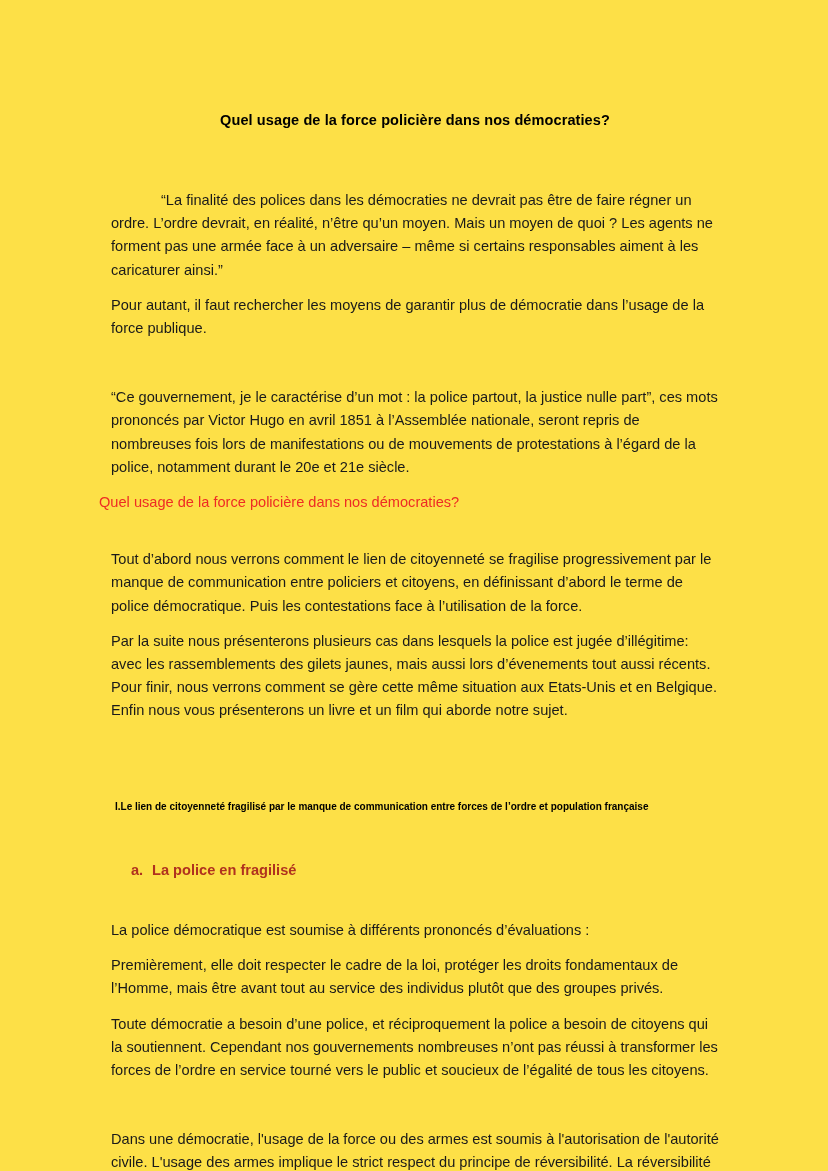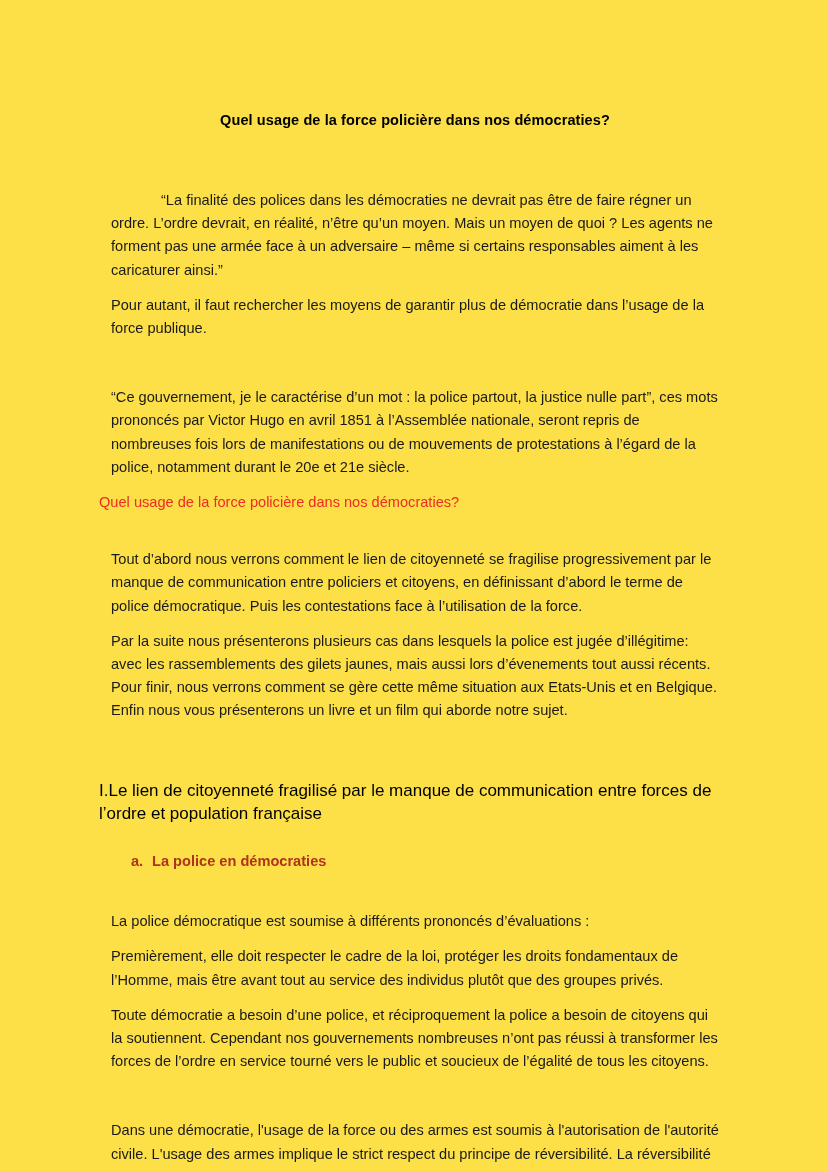--- a/index.html
+++ b/index.html
@@ -52,24 +52,24 @@
   .spacer-sec { height: 44px; }
   .spacer-head { height: 25px; }
   .spacer-after-head { height: 25px; }
 
   .line-red {
     font-size: 14.6px;
     line-height: 23.2px;
     margin: 0;
   }
   .section-heading {
-    font-size: 17px;
+    font-size: 10px;
     line-height: 23.2px;
-    font-weight: normal;
-    margin: 0;
+    font-weight: bold;
+    margin: 16px;
     color: #000000;
   }
   .sub-heading-row {
     display: flex;
     align-items: baseline;
     margin: 0;
     padding-left: 32px;
     font-weight: bold;
     font-size: 14.6px;
     line-height: 23.2px;
@@ -109,21 +109,21 @@
     <p class="para">Par la suite nous présenterons plusieurs cas dans lesquels la police est jugée d’illégitime: avec les rassemblements des gilets jaunes, mais aussi lors d’évenements tout aussi récents. Pour finir, nous verrons comment se gère cette même situation aux Etats-Unis et en Belgique. Enfin nous vous présenterons un livre et un film qui aborde notre sujet.</p>
 
     <div class="spacer-sec"></div>
 
     <h2 class="section-heading">I.Le lien de citoyenneté fragilisé par le manque de communication entre forces de l’ordre et population française</h2>
 
     <div class="spacer-head"></div>
 
     <div class="sub-heading-row" id="subheading-el" style="color: rgb(176, 50, 31);">
       <span class="sub-heading-marker">a.</span>
-      <span class="sub-heading-text">La police en démocraties</span>
+      <span class="sub-heading-text">La police en fragilisé</span>
     </div>
 
     <div class="spacer-after-head"></div>
 
 
     <p class="para">La police démocratique est soumise à différents prononcés d’évaluations :</p>
 
     <p class="para">Premièrement, elle doit respecter le cadre de la loi, protéger les droits fondamentaux de l’Homme, mais être avant tout au service des individus plutôt que des groupes privés.</p>
 
 

